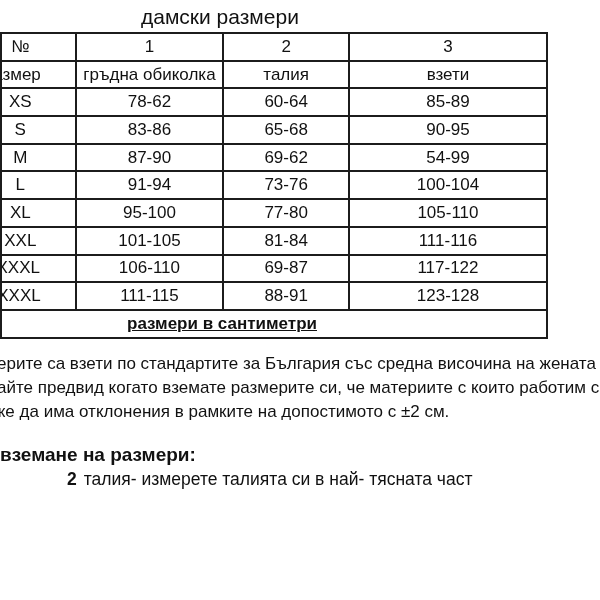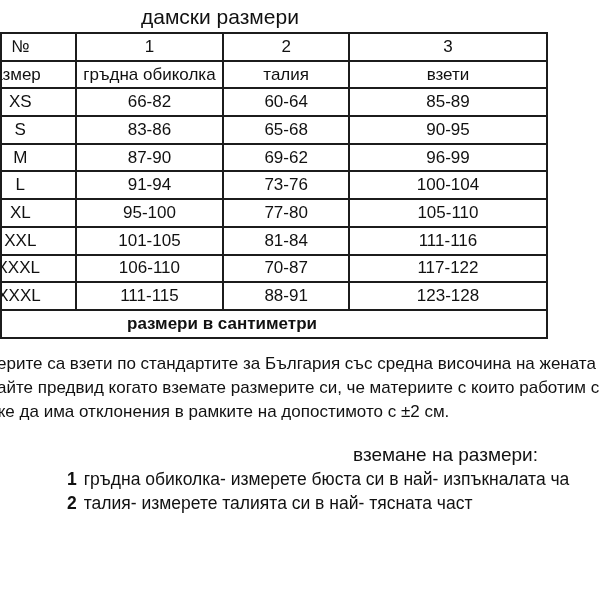--- a/index.html
+++ b/index.html
@@ -21,33 +21,33 @@
     border:2px solid #1c1c1c;
     text-align:center;vertical-align:middle;
     font-size:17px;padding:0;height:25.7px;
     background:#fff;white-space:nowrap;
   }
   col.c1{width:110px}col.c2{width:147px}col.c3{width:125px}col.c4{width:197px}
   td.bold{font-weight:bold;}
   .shift-razmer{display:inline-block;transform:translateX(-8px);}
   .shift-xxxl{display:inline-block;transform:translateX(-2px);}
   .shift-xxxxl{display:inline-block;transform:translateX(-7px);}
-  .shift-footer{display:inline-block;transform:translateX(-34px);}
+  .shift-footer{display:inline-block;transform:translateX(-34px);text-decoration:underline;}
   .left-edge-line{
     position:absolute;left:0;top:32px;width:2px;height:306px;background:#1c1c1c;
   }
   .notes{
     position:absolute;left:0;top:352px;width:640px;
     font-size:17px;line-height:24px;white-space:nowrap;
   }
   .notes .note-line{margin-left:-3px;}
   .notes .note-line.cut-more{margin-left:-6px;}
   .measure-heading{
     position:absolute;left:0;top:444px;width:538px;
-    text-align:right;font-size:19px;font-weight:normal;white-space:nowrap;
+    text-align:left;font-size:19px;font-weight:bold;white-space:nowrap;
   }
   .measure-list{
     position:absolute;left:67px;top:467px;
     font-size:17.5px;line-height:24.3px;white-space:nowrap;
   }
   .measure-item b{font-weight:bold;margin-right:7px;}
 </style>
 </head>
 <body>
 
@@ -68,35 +68,35 @@
     <td>3</td>
   </tr>
   <tr>
     <td><span class="shift-razmer">размер</span></td>
     <td>гръдна обиколка</td>
     <td>талия</td>
     <td>взети</td>
   </tr>
   <tr>
     <td>XS</td>
-    <td>66-82</td>
+    <td>78-62</td>
     <td>60-64</td>
     <td>85-89</td>
   </tr>
   <tr>
     <td>S</td>
     <td>83-86</td>
     <td>65-68</td>
     <td>90-95</td>
   </tr>
   <tr>
     <td>M</td>
     <td>87-90</td>
     <td>69-62</td>
-    <td>96-99</td>
+    <td>54-99</td>
   </tr>
   <tr>
     <td>L</td>
     <td>91-94</td>
     <td>73-76</td>
     <td>100-104</td>
   </tr>
   <tr>
     <td>XL</td>
     <td>95-100</td>
@@ -105,21 +105,21 @@
   </tr>
   <tr>
     <td>XXL</td>
     <td>101-105</td>
     <td>81-84</td>
     <td>111-116</td>
   </tr>
   <tr>
     <td><span class="shift-xxxl">XXXL</span></td>
     <td>106-110</td>
-    <td>70-87</td>
+    <td>69-87</td>
     <td>117-122</td>
   </tr>
   <tr>
     <td><span class="shift-xxxxl">XXXXL</span></td>
     <td>111-115</td>
     <td>88-91</td>
     <td>123-128</td>
   </tr>
   <tr>
     <td colspan="4" class="bold"><span class="shift-footer">размери в сантиметри</span></td>
@@ -131,15 +131,14 @@
 
 <div class="notes">
   <div class="note-line">ерите са взети по стандартите за България със средна височина на жената 163 см</div>
   <div class="note-line">айте предвид когато вземате размерите си, че материите с които работим са трико</div>
   <div class="note-line cut-more">же да има отклонения в рамките на допостимото с ±2 см.</div>
 </div>
 
 <div class="measure-heading">вземане на размери:</div>
 
 <div class="measure-list">
-  <div class="measure-item"><b>1</b><span>гръдна обиколка- измерете бюста си в най- изпъкналата ча</span></div>
   <div class="measure-item"><b>2</b><span>талия- измерете талията си в най- тясната част</span></div>
 </div>
 
 </body></html>

